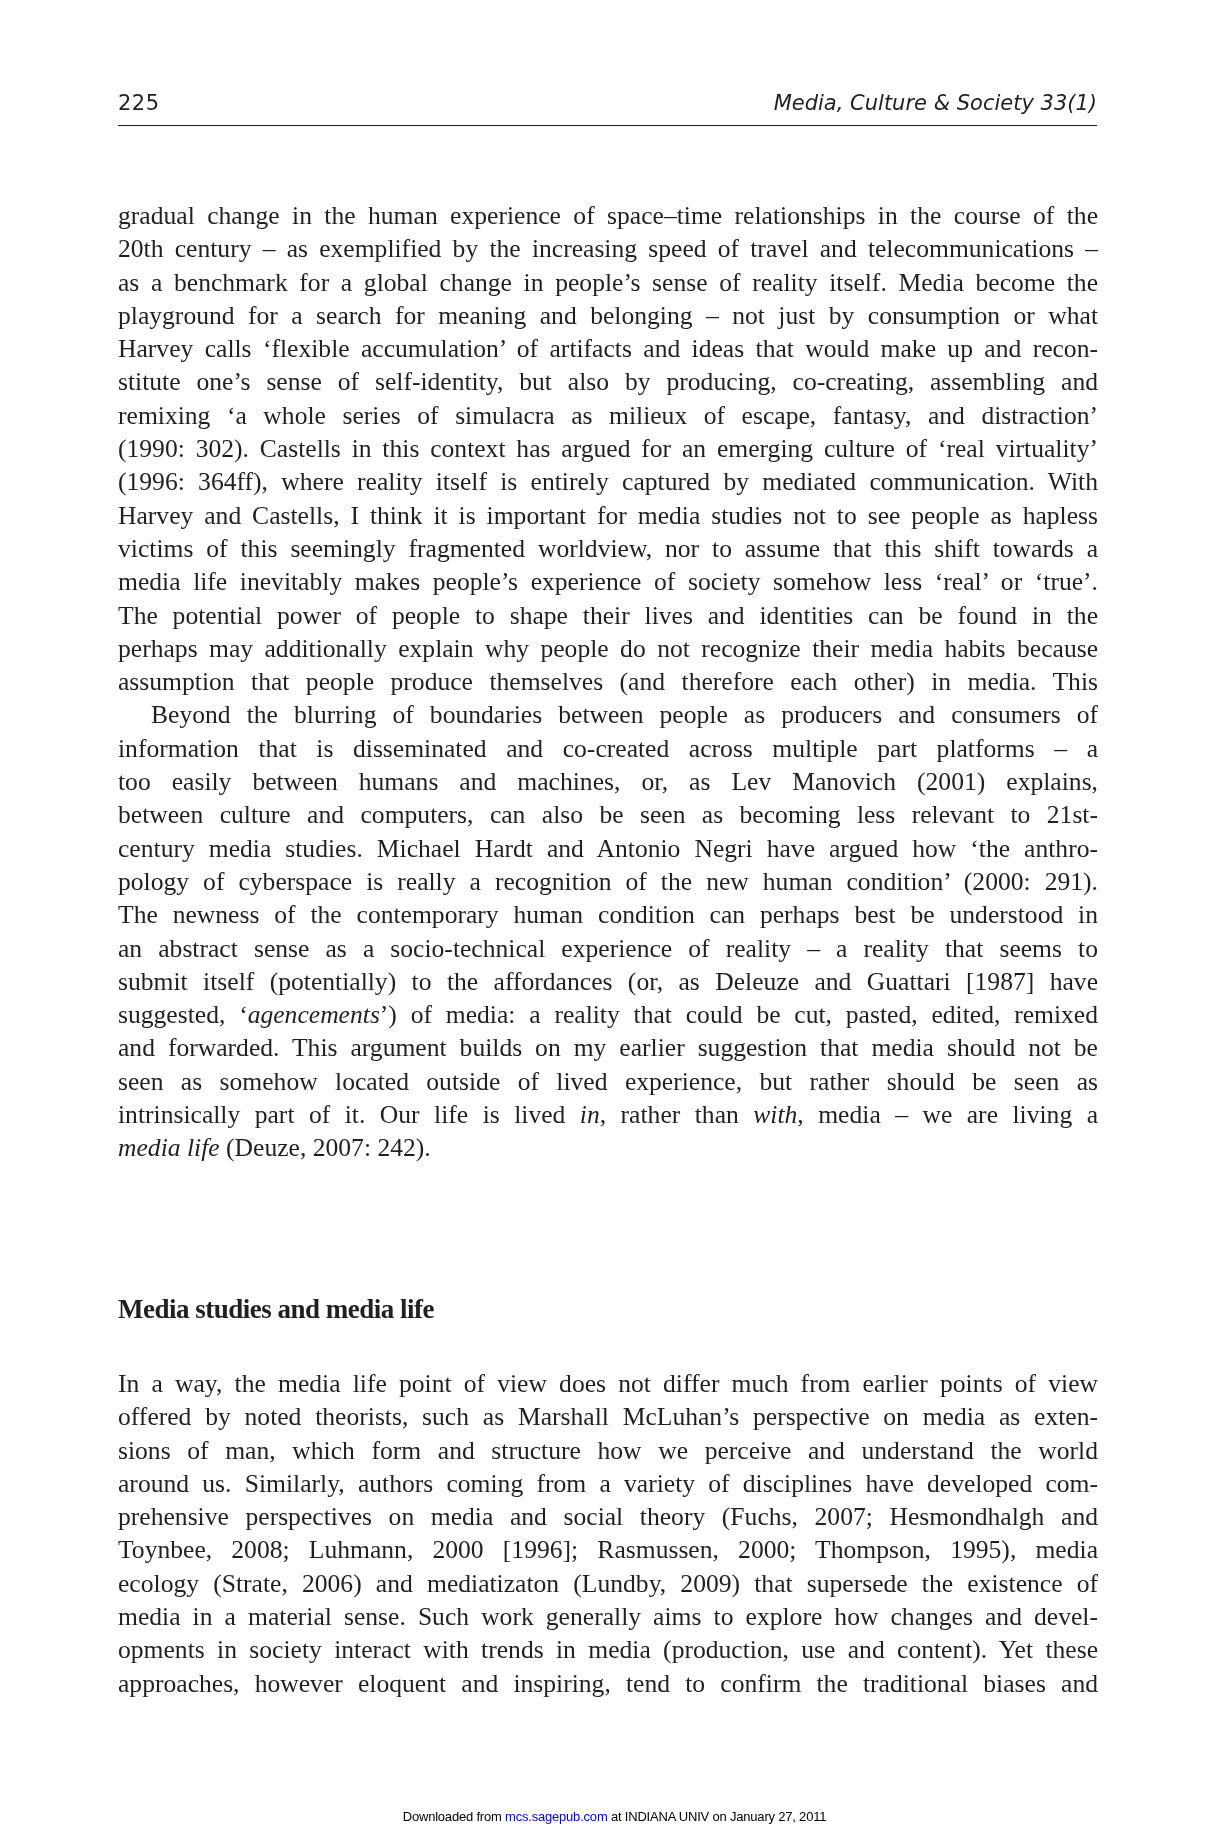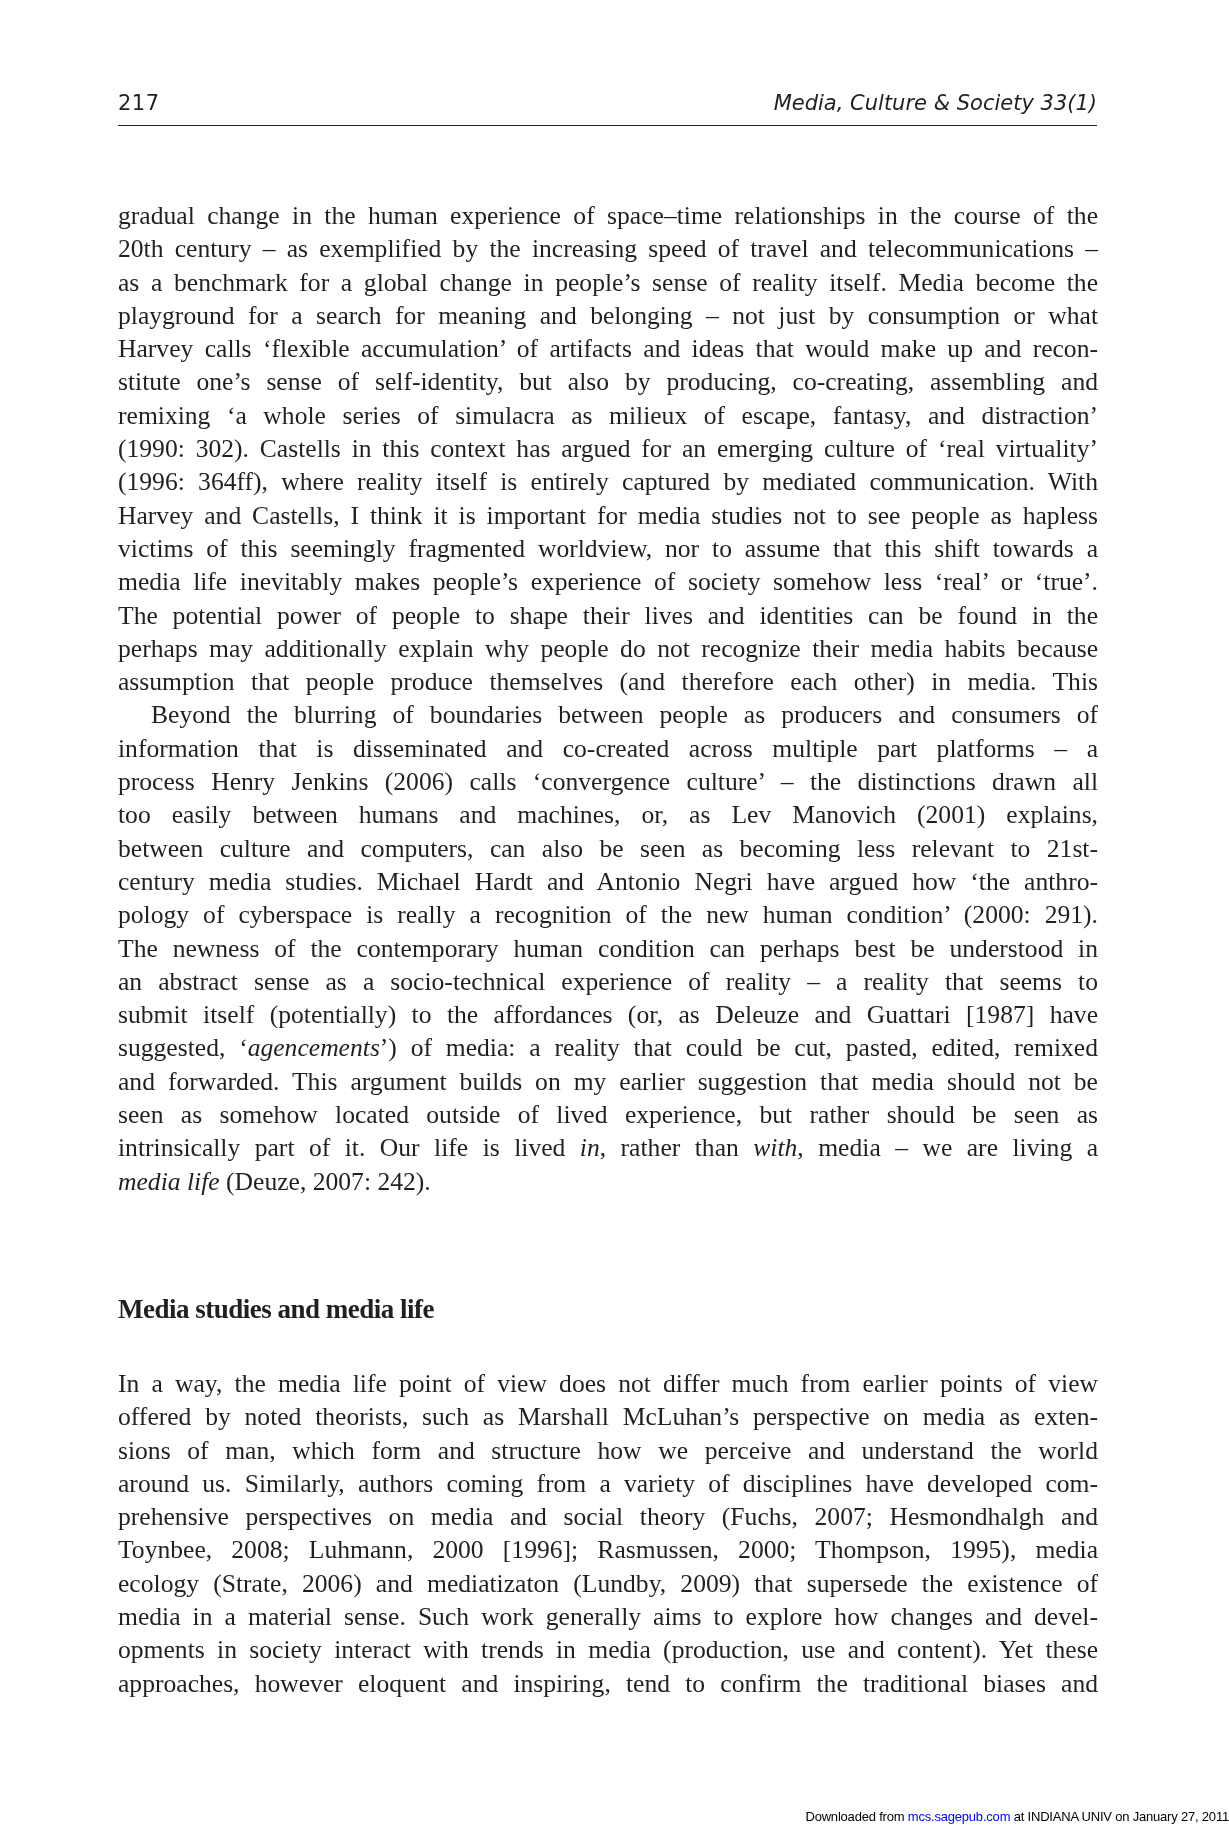--- a/index.html
+++ b/index.html
@@ -68,36 +68,36 @@
       margin: 0;
     }
     .line { display: block; text-align: justify; text-align-last: justify; white-space: nowrap; }
     .line.last { text-align-last: left; }
     em { font-style: italic; }
     .footer {
       position: absolute;
       left: 0;
       width: 1229px;
       top: 1809px;
-      text-align: right;
+      text-align: center;
       font-family: "Liberation Sans", sans-serif;
       font-size: 13px;
       color: #000000;
       letter-spacing: -0.2px;
     }
     .footer a {
       color: #0000ff;
       text-decoration: none;
     }
   </style>
 </head>
 <body>
 
 <div class="running-head">
-  <span class="page-num">217</span>
+  <span class="page-num">225</span>
   <span class="journal">Media, Culture &amp; Society 33(1)</span>
 </div>
 
 <div class="body-text block-1">
   <p>
     <span class="line">gradual change in the human experience of space–time relationships in the course of the</span>
     <span class="line">20th century – as exemplified by the increasing speed of travel and telecommunications –</span>
     <span class="line">as a benchmark for a global change in people’s sense of reality itself. Media become the</span>
     <span class="line">playground for a search for meaning and belonging – not just by consumption or what</span>
     <span class="line">Harvey calls ‘flexible accumulation’ of artifacts and ideas that would make up and recon-</span>
@@ -108,21 +108,20 @@
     <span class="line">Harvey and Castells, I think it is important for media studies not to see people as hapless</span>
     <span class="line">victims of this seemingly fragmented worldview, nor to assume that this shift towards a</span>
     <span class="line">media life inevitably makes people’s experience of society somehow less ‘real’ or ‘true’.</span>
     <span class="line">The potential power of people to shape their lives and identities can be found in the</span>
     <span class="line">perhaps may additionally explain why people do not recognize their media habits because</span>
     <span class="line">assumption that people produce themselves (and therefore each other) in media. This</span>
   </p>
   <p>
     <span class="line" style="padding-left:33px">Beyond the blurring of boundaries between people as producers and consumers of</span>
     <span class="line">information that is disseminated and co-created across multiple part platforms – a</span>
-    <span class="line">process Henry Jenkins (2006) calls ‘convergence culture’ – the distinctions drawn all</span>
     <span class="line">too easily between humans and machines, or, as Lev Manovich (2001) explains,</span>
     <span class="line">between culture and computers, can also be seen as becoming less relevant to 21st-</span>
     <span class="line">century media studies. Michael Hardt and Antonio Negri have argued how ‘the anthro-</span>
     <span class="line">pology of cyberspace is really a recognition of the new human condition’ (2000: 291).</span>
     <span class="line">The newness of the contemporary human condition can perhaps best be understood in</span>
     <span class="line">an abstract sense as a socio-technical experience of reality – a reality that seems to</span>
     <span class="line">submit itself (potentially) to the affordances (or, as Deleuze and Guattari [1987] have</span>
     <span class="line"><span>suggested, ‘</span><em>agencements</em><span>’) of media: a reality that could be cut, pasted, edited, remixed</span></span>
     <span class="line">and forwarded. This argument builds on my earlier suggestion that media should not be</span>
     <span class="line">seen as somehow located outside of lived experience, but rather should be seen as</span>

